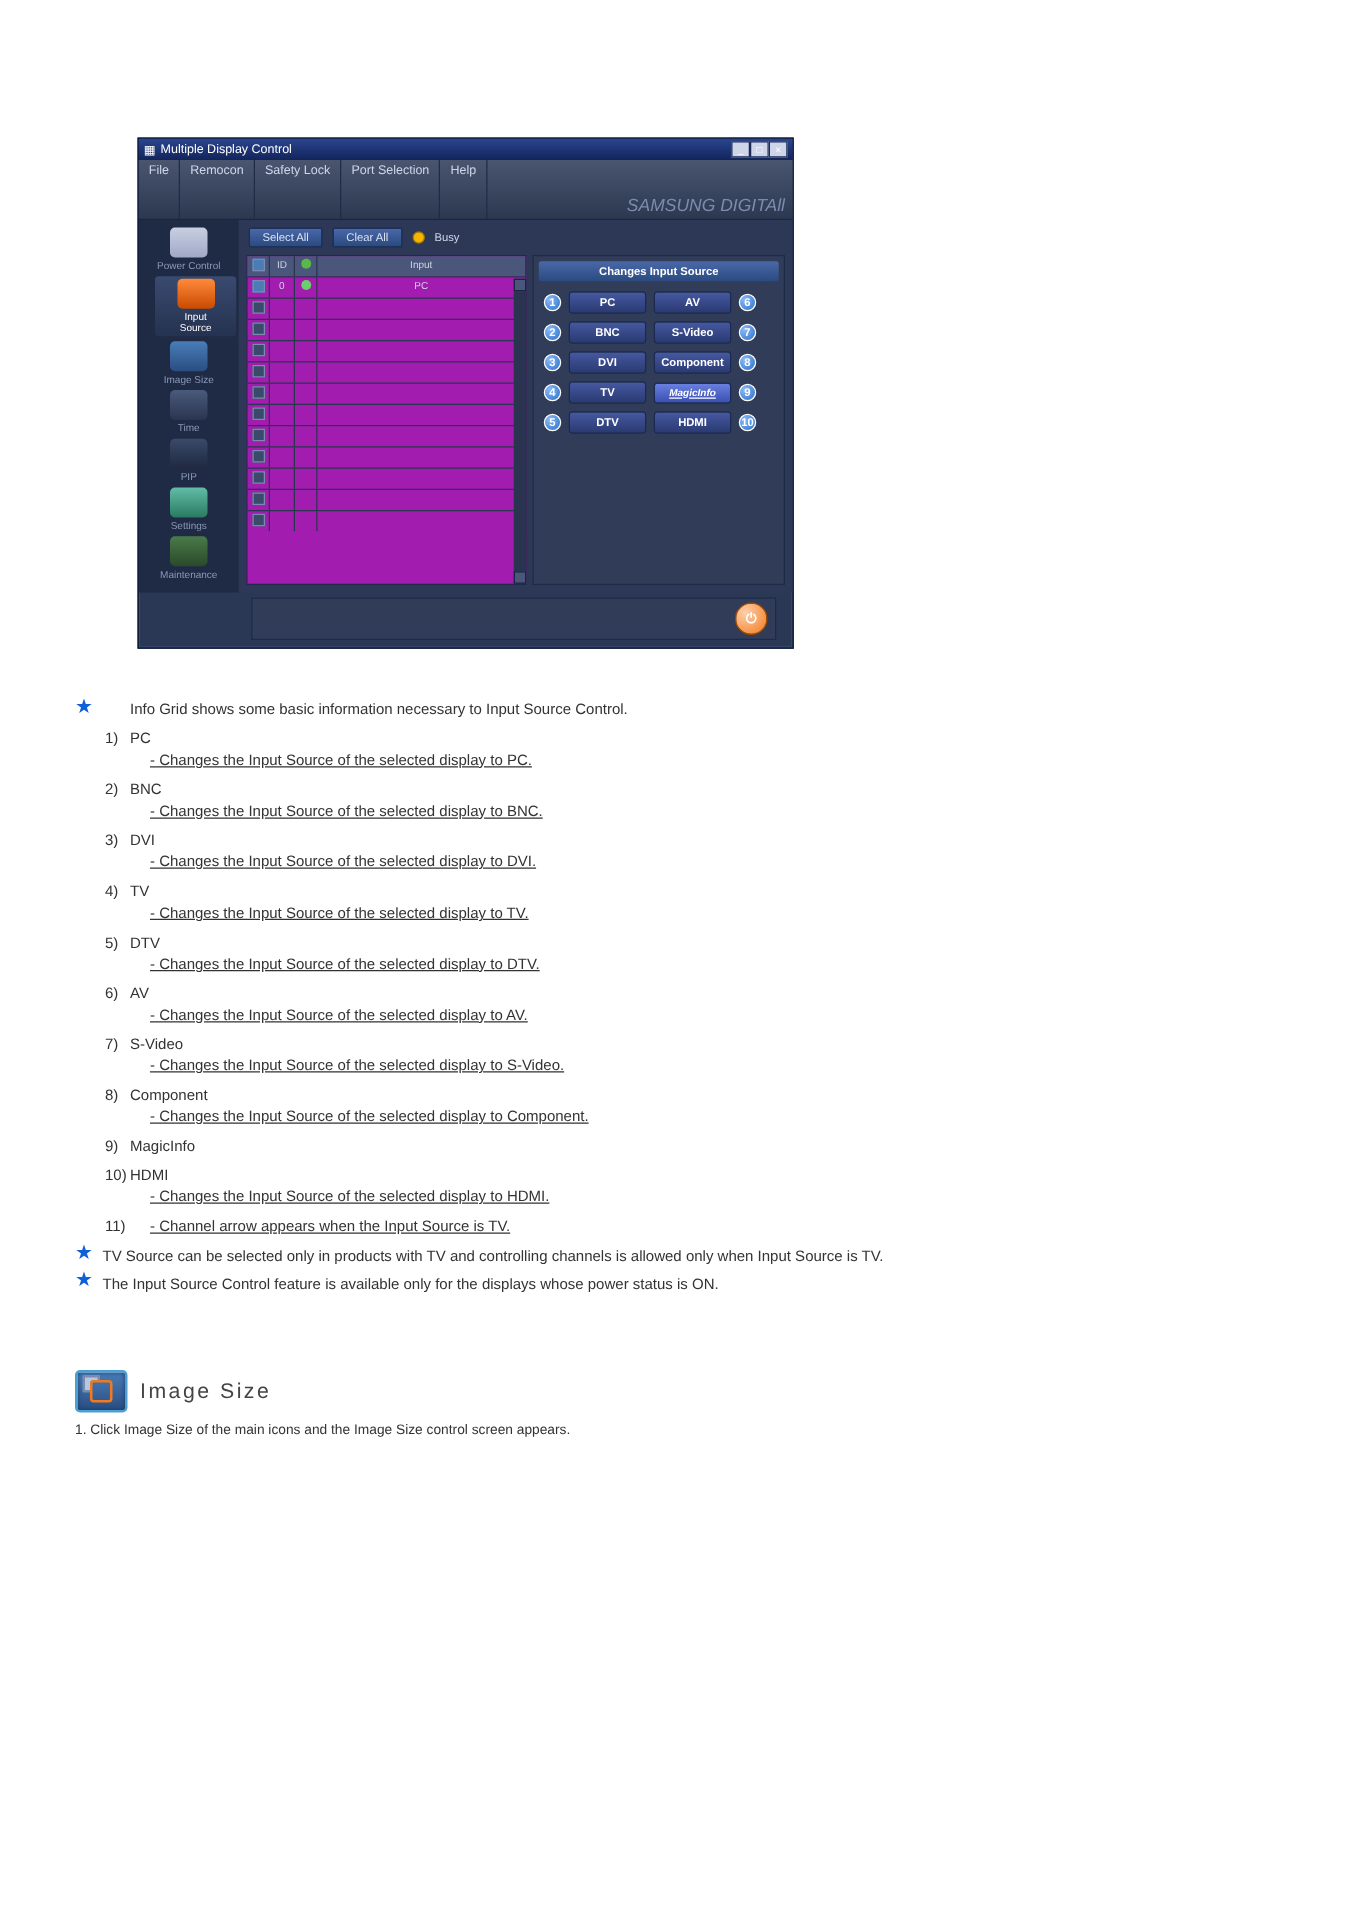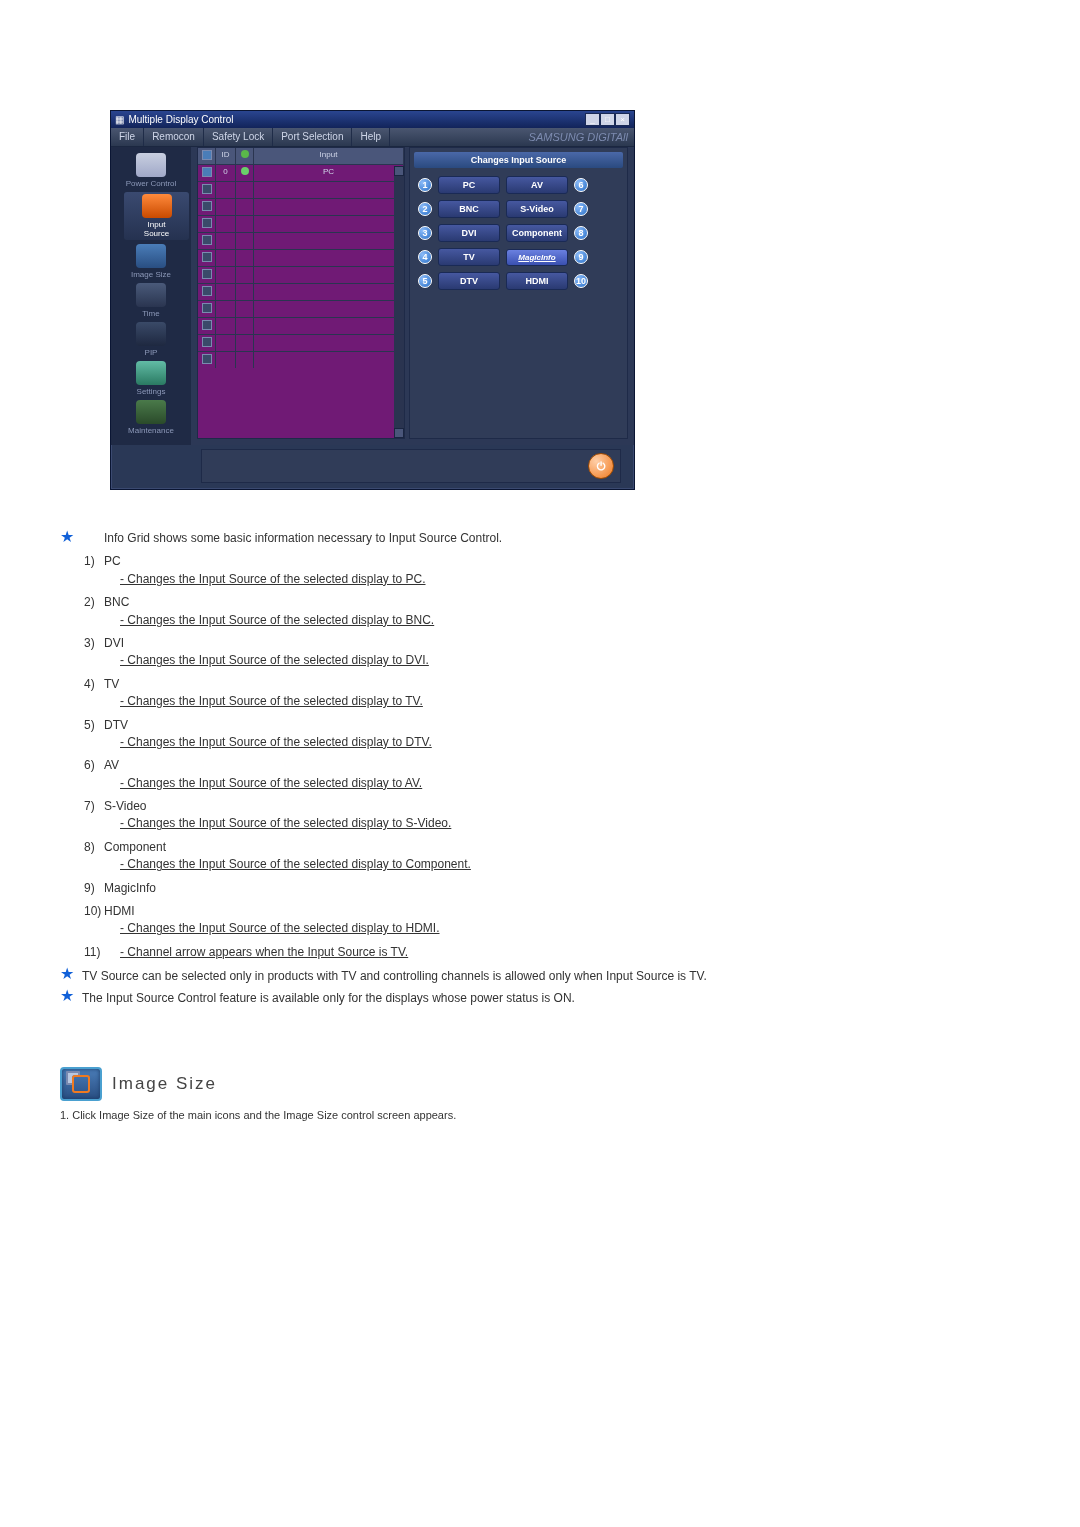--- a/index.html
+++ b/index.html
@@ -26,21 +26,21 @@
   }
   .titlebar .title { flex: 1; }
   .win-btns { display: flex; gap: 0; }
   .win-btn { width: 15px; height: 13px; background: #cfd5e8; border: 1px solid #1a2a55; font-size: 8px; display:flex; align-items:center; justify-content:center; cursor: default;}
   .menubar {
     background: linear-gradient(#4a5670, #2b3850);
     display: flex;
     border-bottom: 1px solid #1b2740;
   }
   .menu-item { color: #cfd6e8; font-size: 10px; padding: 3px 8px; border-right: 1px solid #1f2c48; cursor: pointer; }
-  .brand { margin-left: auto; padding: 3px 6px; font-size: 11px; color: #7d8bb0; font-style: italic; }
+  .brand { margin-left: auto; padding: 3px 6px; font-size: 14px; color: #7d8bb0; font-style: italic; margin-top: 25px; }
 
   .app-body { display: flex; }
   .sidebar {
     width: 80px;
     background: #1f2a45;
     padding: 6px 2px;
   }
   .side-item { text-align: center; margin-bottom: 4px; cursor: pointer; }
   .side-icon {
     width: 30px; height: 24px;
@@ -69,21 +69,21 @@
     padding: 2px 10px;
     border: 1px solid #1a2e58;
     border-radius: 2px;
     cursor: pointer;
   }
   .legend-dot { width: 10px; height: 10px; border-radius: 50%; background: #f5b500; border: 1px solid #a07400; display: inline-block; }
   .legend-txt { font-size: 9px; color: #cfd5e8; }
 
   .midrow { display: flex; gap: 4px; padding: 0 6px 6px; flex: 1; }
 
-  .grid-box { width: 208px; background: #701a75; border: 1px solid #1e2a48; position: relative; }
+  .grid-box { width: 225px; background: #a21caf; border: 1px solid #1e2a48; position: relative; }
   .grid-head { display: flex; background: #4a567a; }
   .gh { font-size: 8px; color: #cfd5e8; text-align: center; padding: 2px 0; border-right: 1px solid #2a3550;}
   .gh-chk{width:18px;} .gh-id{width:20px;} .gh-st{width:18px;} .gh-inp{flex:1;}
   .grid-row { display: flex; border-top: 1px solid #2a3550; }
   .gc { font-size: 8px; color: #cfd5e8; padding: 2px 0; text-align:center; border-right:1px solid #2a3550;}
   .gc-chk{width:18px;} .gc-id{width:20px;} .gc-st{width:18px;} .gc-inp{flex:1;}
   .chk-box{ width:10px; height:10px; background:#3a4a6a; border:1px solid #7a8ab0; display:inline-block;}
   .chk-box.on{ background:#4a7db8; }
   .scrollbar { position:absolute; right:0; top:18px; bottom:0; width:10px; background:#2a3450; display:flex; flex-direction:column;}
   .sb-btn{height:10px; background:#4a567a; border:1px solid #1a2540;}
@@ -206,20 +206,26 @@
             <div class="side-icon set-ic"></div>
             <div class="side-label">Settings</div>
           </div>
           <div class="side-item">
             <div class="side-icon mt-ic"></div>
             <div class="side-label">Maintenance</div>
           </div>
         </div>
 
       <div class="workarea">
+        <div class="toolbar">
+          <span class="btn-sm">Select All</span>
+          <span class="btn-sm">Clear All</span>
+          <span class="legend-dot"></span>
+          <span class="legend-txt">Busy</span>
+        </div>
 
         <div class="midrow">
 
           <div class="grid-box">
             <div class="grid-head">
               <span class="gh gh-chk"><span class="chk-box on"></span></span>
               <span class="gh gh-id">ID</span>
               <span class="gh gh-st"><span style="display:inline-block;width:8px;height:8px;border-radius:50%;background:#5ab84a;"></span></span>
               <span class="gh gh-inp">Input</span>
             </div>

